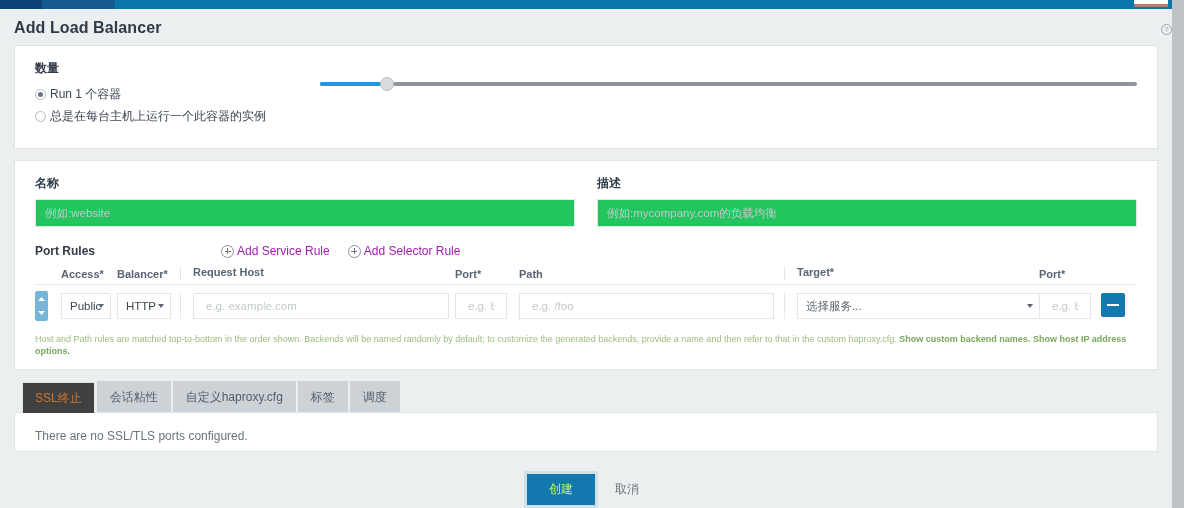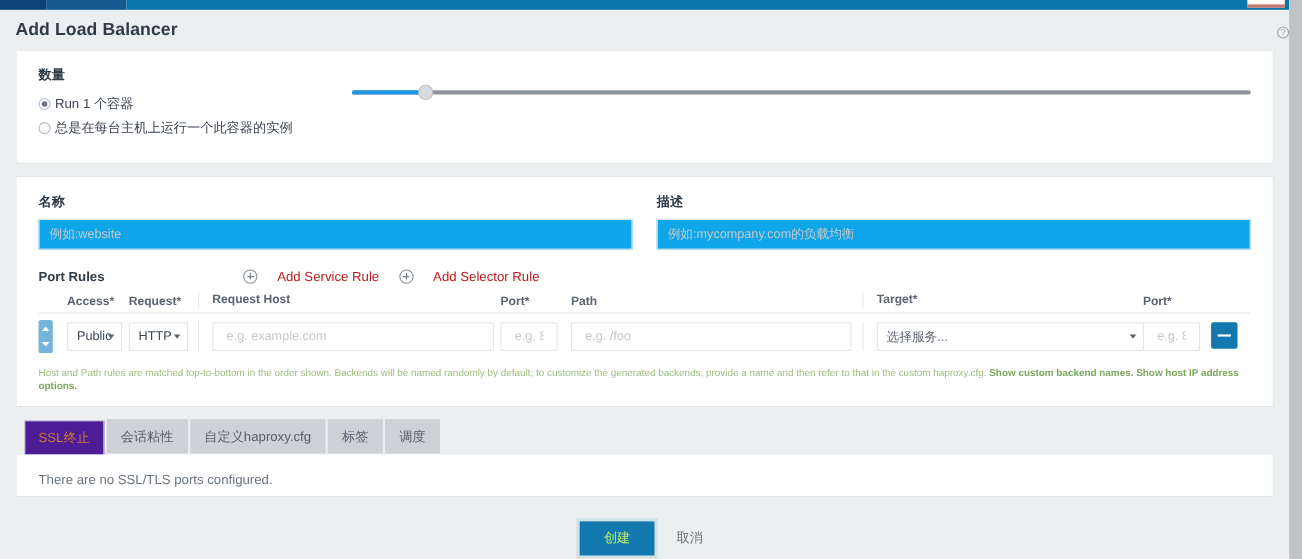--- a/index.html
+++ b/index.html
@@ -124,43 +124,43 @@
   .details-card { padding: 14px 20px 12px 20px; }
   .fields-row { display: flex; gap: 22px; }
   .field { flex: 1; }
   .field-label {
     font-weight: bold; font-size: 12px; color: #2f3b46;
     margin-bottom: 7px;
   }
   .text-input {
     width: 100%; height: 28px;
     border: 1px solid #e2e6e9;
-    background: #0ea5e9;
+    background: #22c55e;
     padding: 0 9px;
     font-size: 11.5px;
     color: #3c4450;
     font-family: "Liberation Sans", sans-serif;
     outline: none;
   }
   .text-input::placeholder { color: #c3c9cd; }
 
   
   .rules-head {
     display: flex; align-items: center;
     margin: 17px 0 8px 0;
     gap: 0;
   }
   .rules-title {
     font-weight: bold; font-size: 12px; color: #2f3b46;
     width: 186px; flex: none;
   }
   .add-rule {
     display: inline-flex; align-items: center;
-    gap: 18px;
-    color: #b91c1c;
+    gap: 3px;
+    color: #a21caf;
     font-size: 12px;
     margin-right: 18px;
     cursor: pointer;
   }
   .plus-icon {
     width: 13px; height: 13px; border-radius: 50%;
     border: 1px solid #8a929b;
     position: relative; flex: none;
   }
   .plus-icon::before, .plus-icon::after {
@@ -284,21 +284,21 @@
   .tab {
     background: #ccd2d6;
     color: #56606b;
     padding: 7px 12px 6px 12px;
     font-size: 12px;
     cursor: pointer;
     border: 1px solid transparent;
     border-bottom: none;
   }
   .tab.active {
-    background: #4c1d95;
+    background: #404040;
     color: #cc7733;
     border-color: #e0e4e6;
     position: relative;
     z-index: 2;
     margin-bottom: -1px;
   }
   .tab-panel {
     background: #fff;
     border: 1px solid #e0e4e6;
     padding: 16px 20px;
@@ -403,21 +403,21 @@
       <span class="add-rule">
         <span class="plus-icon"></span>
         <span>Add Selector Rule</span>
       </span>
     </div>
 
     <div class="rules-table">
       <div class="rules-header-row">
         <div class="c-handle"></div>
         <div class="c-access">Access*</div>
-        <div class="c-proto">Request*</div>
+        <div class="c-proto">Balancer*</div>
         <div class="c-host">Request Host</div>
         <div class="c-port">Port*</div>
         <div class="c-path">Path</div>
         <div class="c-target">Target*</div>
         <div class="c-tport">Port*</div>
         <div class="c-rm"></div>
       </div>
 
       <div class="rules-body-row">
         <div class="c-handle">

